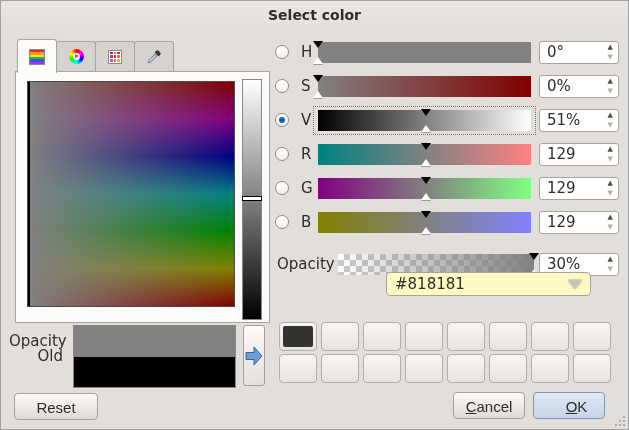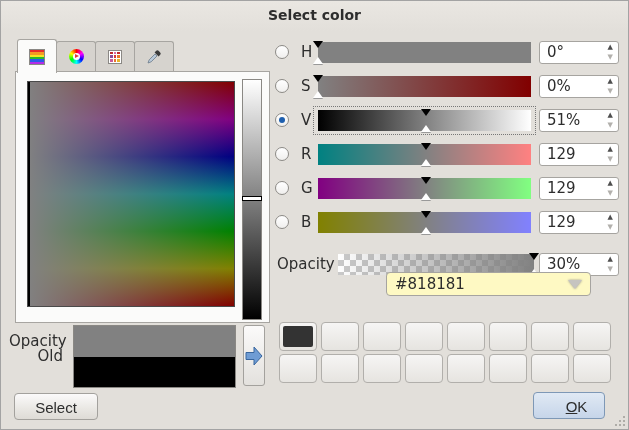--- a/index.html
+++ b/index.html
@@ -302,21 +302,24 @@
       <div class="pal-cell" style="left: 42px; top: 32px;"></div>
       <div class="pal-cell" style="left: 84px; top: 32px;"></div>
       <div class="pal-cell" style="left: 126px; top: 32px;"></div>
       <div class="pal-cell" style="left: 168px; top: 32px;"></div>
       <div class="pal-cell" style="left: 210px; top: 32px;"></div>
       <div class="pal-cell" style="left: 252px; top: 32px;"></div>
       <div class="pal-cell" style="left: 294px; top: 32px;"></div>
     </div>
 
   <button class="btn" style="left:13px; top:392px; width:84px;">
-    <span>Select</span>
+    <span>Reset</span>
+  </button>
+  <button class="btn" style="left:452px; top:391px; width:72px;">
+    <span class="u">C</span><span>ancel</span>
   </button>
   <button class="btn default" style="left:532px; top:391px; width:72px;">
     <span class="u">O</span><span>K</span>
   </button>
 
   <div class="grip">
     <i style="right:0;bottom:0"></i>
       <i style="right:4px;bottom:0"></i>
       <i style="right:0;bottom:4px"></i>
     <i style="right:8px;bottom:0"></i>

